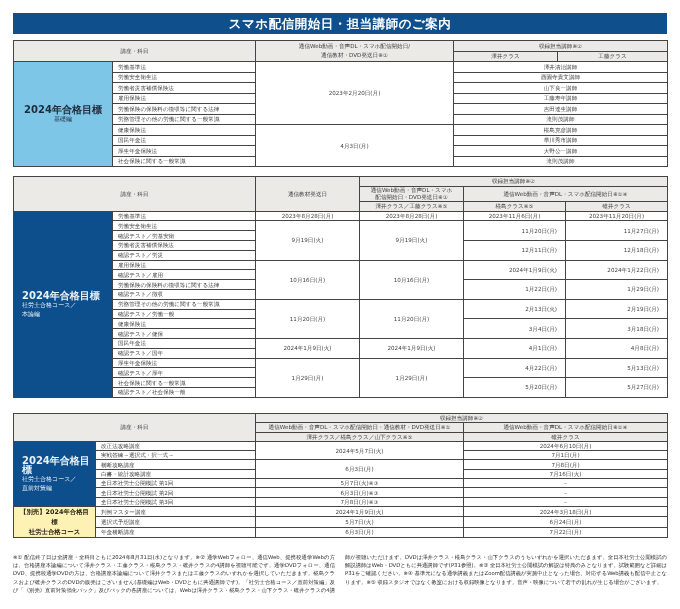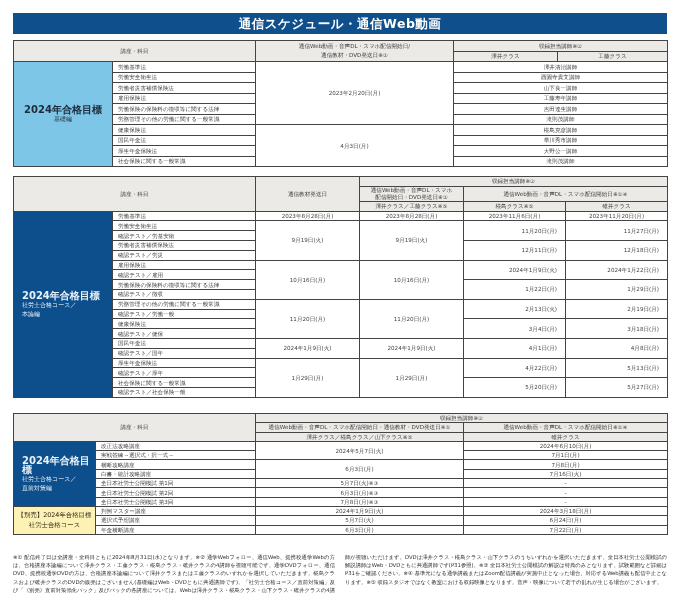--- a/index.html
+++ b/index.html
@@ -15,39 +15,39 @@
   table { position: absolute; left: 13px; width: 654px; border-collapse: collapse; table-layout: fixed; font-size: 5.6px; }
   td, th { border: 0.6px solid #444; padding: 0 3px; height: 8.8px; line-height: 8px; white-space: nowrap; overflow: hidden; font-weight: normal; color: #3f3f3f; }
   table { border-top: 1.6px solid #333; border-bottom: 1.6px solid #333; }
   .hdr { background: #eceae7; text-align: center; }
   .center { text-align: center; }
   .right { text-align: right; padding-right: 8px; }
   .subj { text-align: left; padding-left: 5px; }
 
   .course-light { background: #7ec6e8; color: #1e2b3a; text-align: center; font-size: 6px; line-height: 9px; white-space: normal; }
   .course-dark { background: #0d4e8c; color: #e8f0f8; text-align: left; padding-left: 8px; font-size: 6px; line-height: 9px; white-space: normal; }
-  .course-yellow { background: #fdf2b4; color: #2a2418; text-align: center; font-weight: normal; font-size: 6.4px; line-height: 10px; white-space: normal; }
+  .course-yellow { background: #fdf2b4; color: #2a2418; text-align: center; font-weight: bold; font-size: 6.4px; line-height: 10px; white-space: normal; }
   .big { font-size: 10px; font-weight: bold; }
 
   .t1 { top: 40px; }
   .t1 td { height: 10.5px; }
   .t2 { top: 176px; }
   .t2 td { height: 9.8px; }
   .t3 { top: 413px; }
   .t3 td { height: 9.3px; }
 
   .notes {
     position: absolute; left: 13px; top: 553px; width: 654px; font-size: 5.3px; line-height: 8.2px;
     color: #2b2b2b; column-count: 2; column-gap: 10px; text-align: justify;
   }
 </style>
 </head>
 <body>
 
-<div class="title-bar">通信スケジュール・通信Web動画</div>
+<div class="title-bar">スマホ配信開始日・担当講師のご案内</div>
 
 <table class="t1">
   <colgroup>
     <col style="width:99px">
       <col style="width:143px">
       <col style="width:198px">
       <col style="width:104px">
       <col style="width:110px">
   </colgroup>
   <tbody>

